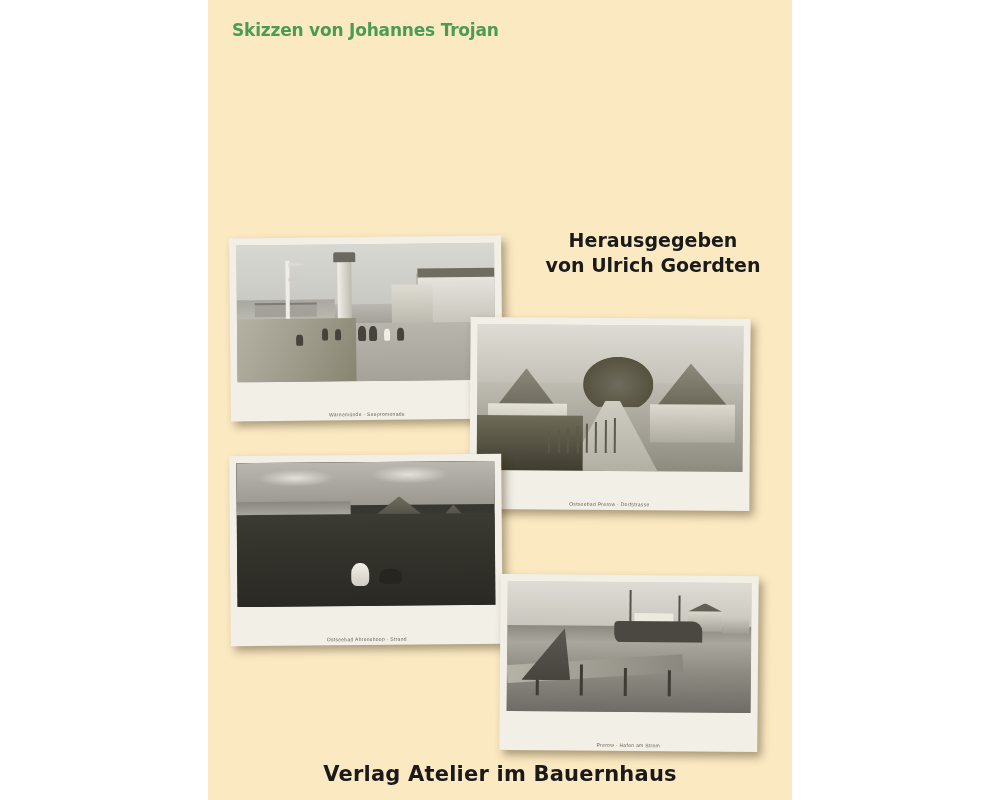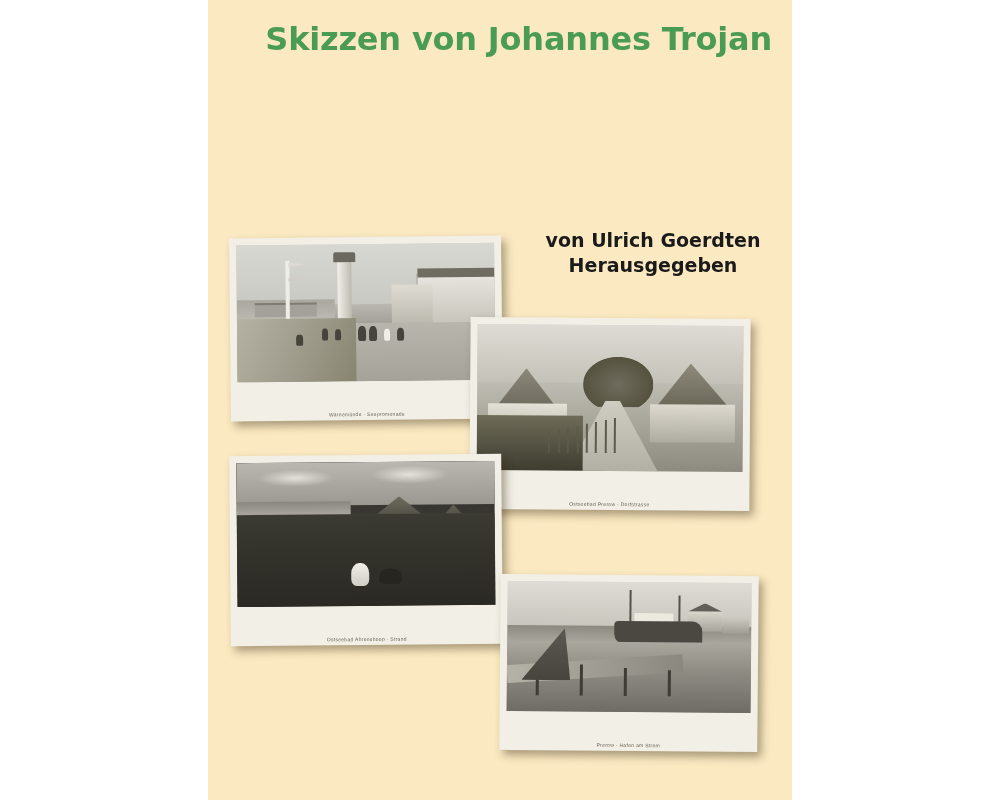--- a/index.html
+++ b/index.html
@@ -45,25 +45,24 @@
     font-family: "DejaVu Sans", sans-serif;
     font-weight: bold;
     font-size: 25.5px;
     color: #1b3a66;
     margin: 18px 0 0 0;
     letter-spacing: -0.2px;
   }
   .author-line {
     font-family: "DejaVu Sans", sans-serif;
     font-weight: bold;
-    font-size: 32px;
+    font-size: 17px;
     color: #4a9c55;
     margin: 14px 0 0 0;
     letter-spacing: -0.2px;
-    text-align: right;
   }
   .editor {
     position: absolute;
     left: 320px;
     top: 228px;
     width: 250px;
     text-align: center;
     font-family: "DejaVu Sans", sans-serif;
     font-weight: bold;
     font-size: 19px;
@@ -234,22 +233,22 @@
 
 <div id="cover">
 
   <div class="title-block">
     <h1 class="main-title">
     </h1>
     <div class="author-line">Skizzen von Johannes Trojan</div>
   </div>
 
   <div class="editor">
+    <div>Herausgegeben</div>
     <div>von Ulrich Goerdten</div>
-    <div>Herausgegeben</div>
   </div>
 
   <div class="card" id="card-warnemuende">
     <div class="photo">
       <div class="wm-sky"></div>
       <div class="wm-sea"></div>
       <div class="wm-hall"></div>
       <div class="wm-bldg-a"></div>
       <div class="wm-roof"></div>
       <div class="wm-bldg-b"></div>
@@ -327,13 +326,14 @@
       <div class="ha-pier"></div>
       <div class="ha-pile" style="left:12%;top:62%;height:26%;"></div>
       <div class="ha-pile" style="left:30%;top:64%;height:24%;"></div>
       <div class="ha-pile" style="left:48%;top:66%;height:22%;"></div>
       <div class="ha-pile" style="left:66%;top:68%;height:20%;"></div>
       <div class="ha-sail"></div>
     </div>
     <div class="caption">Prerow - Hafen am Strom</div>
   </div>
 
+  <div class="publisher">Verlag Atelier im Bauernhaus</div>
 </div>
 
 </body></html>

